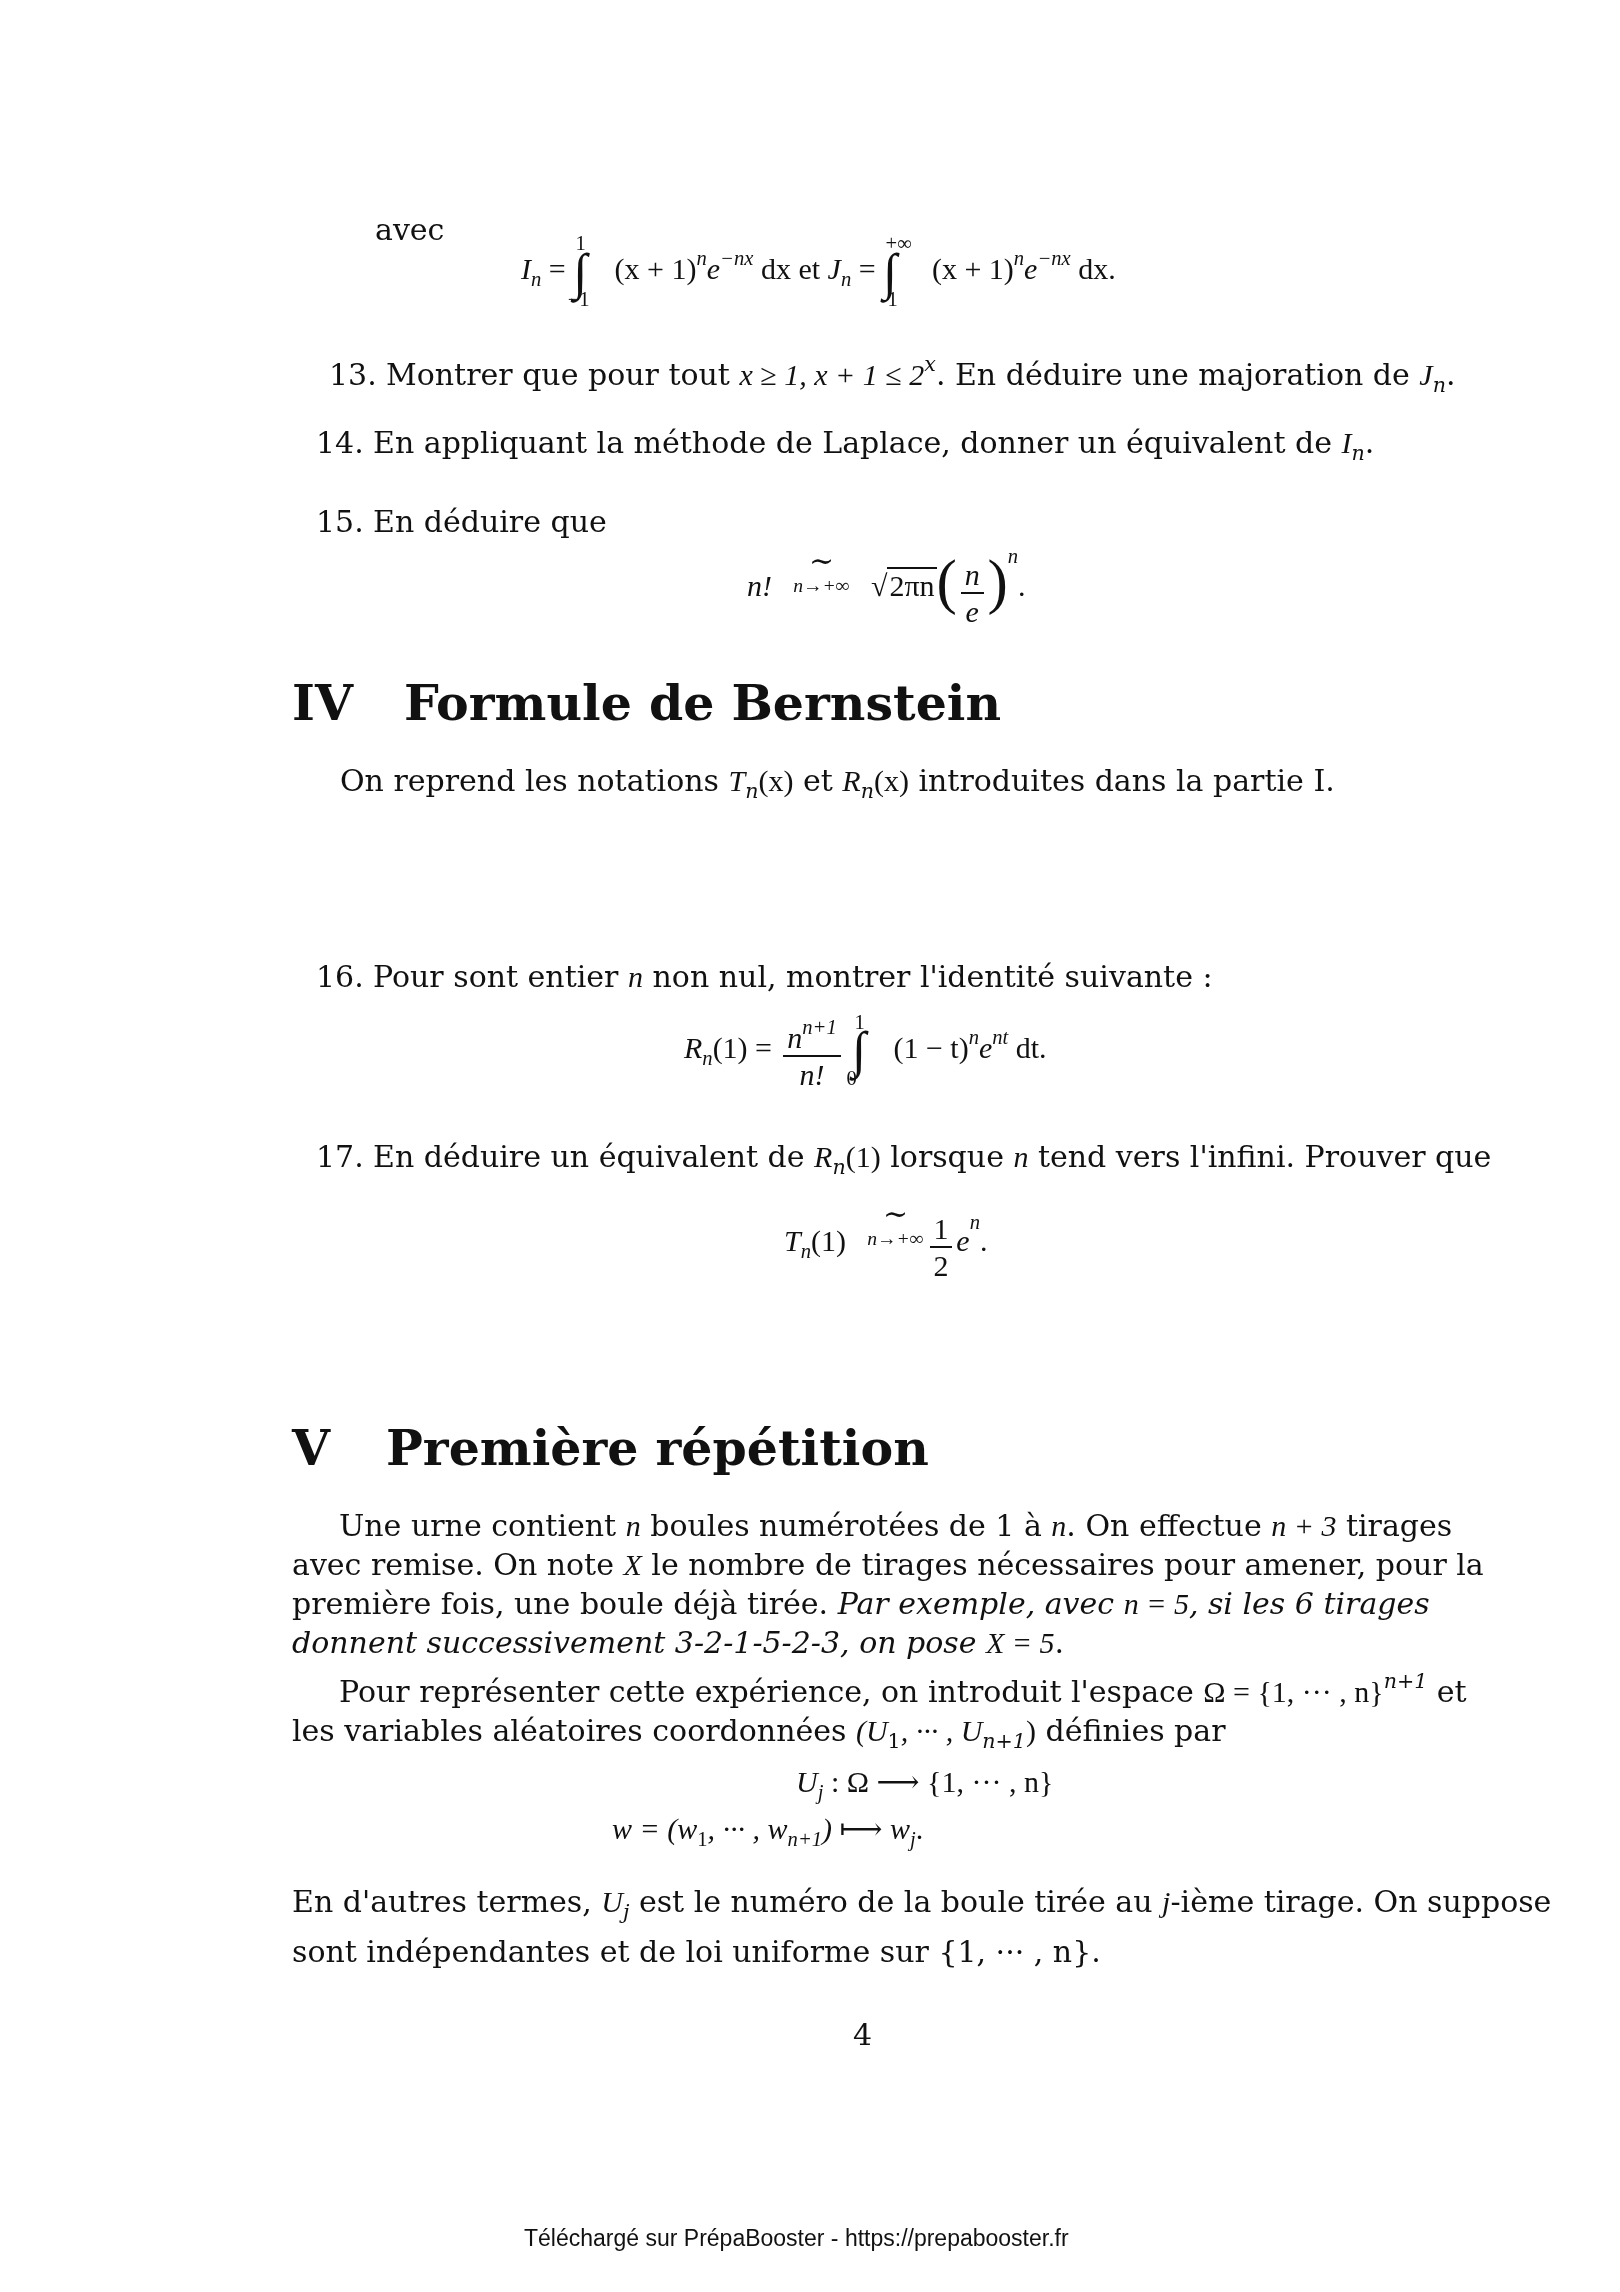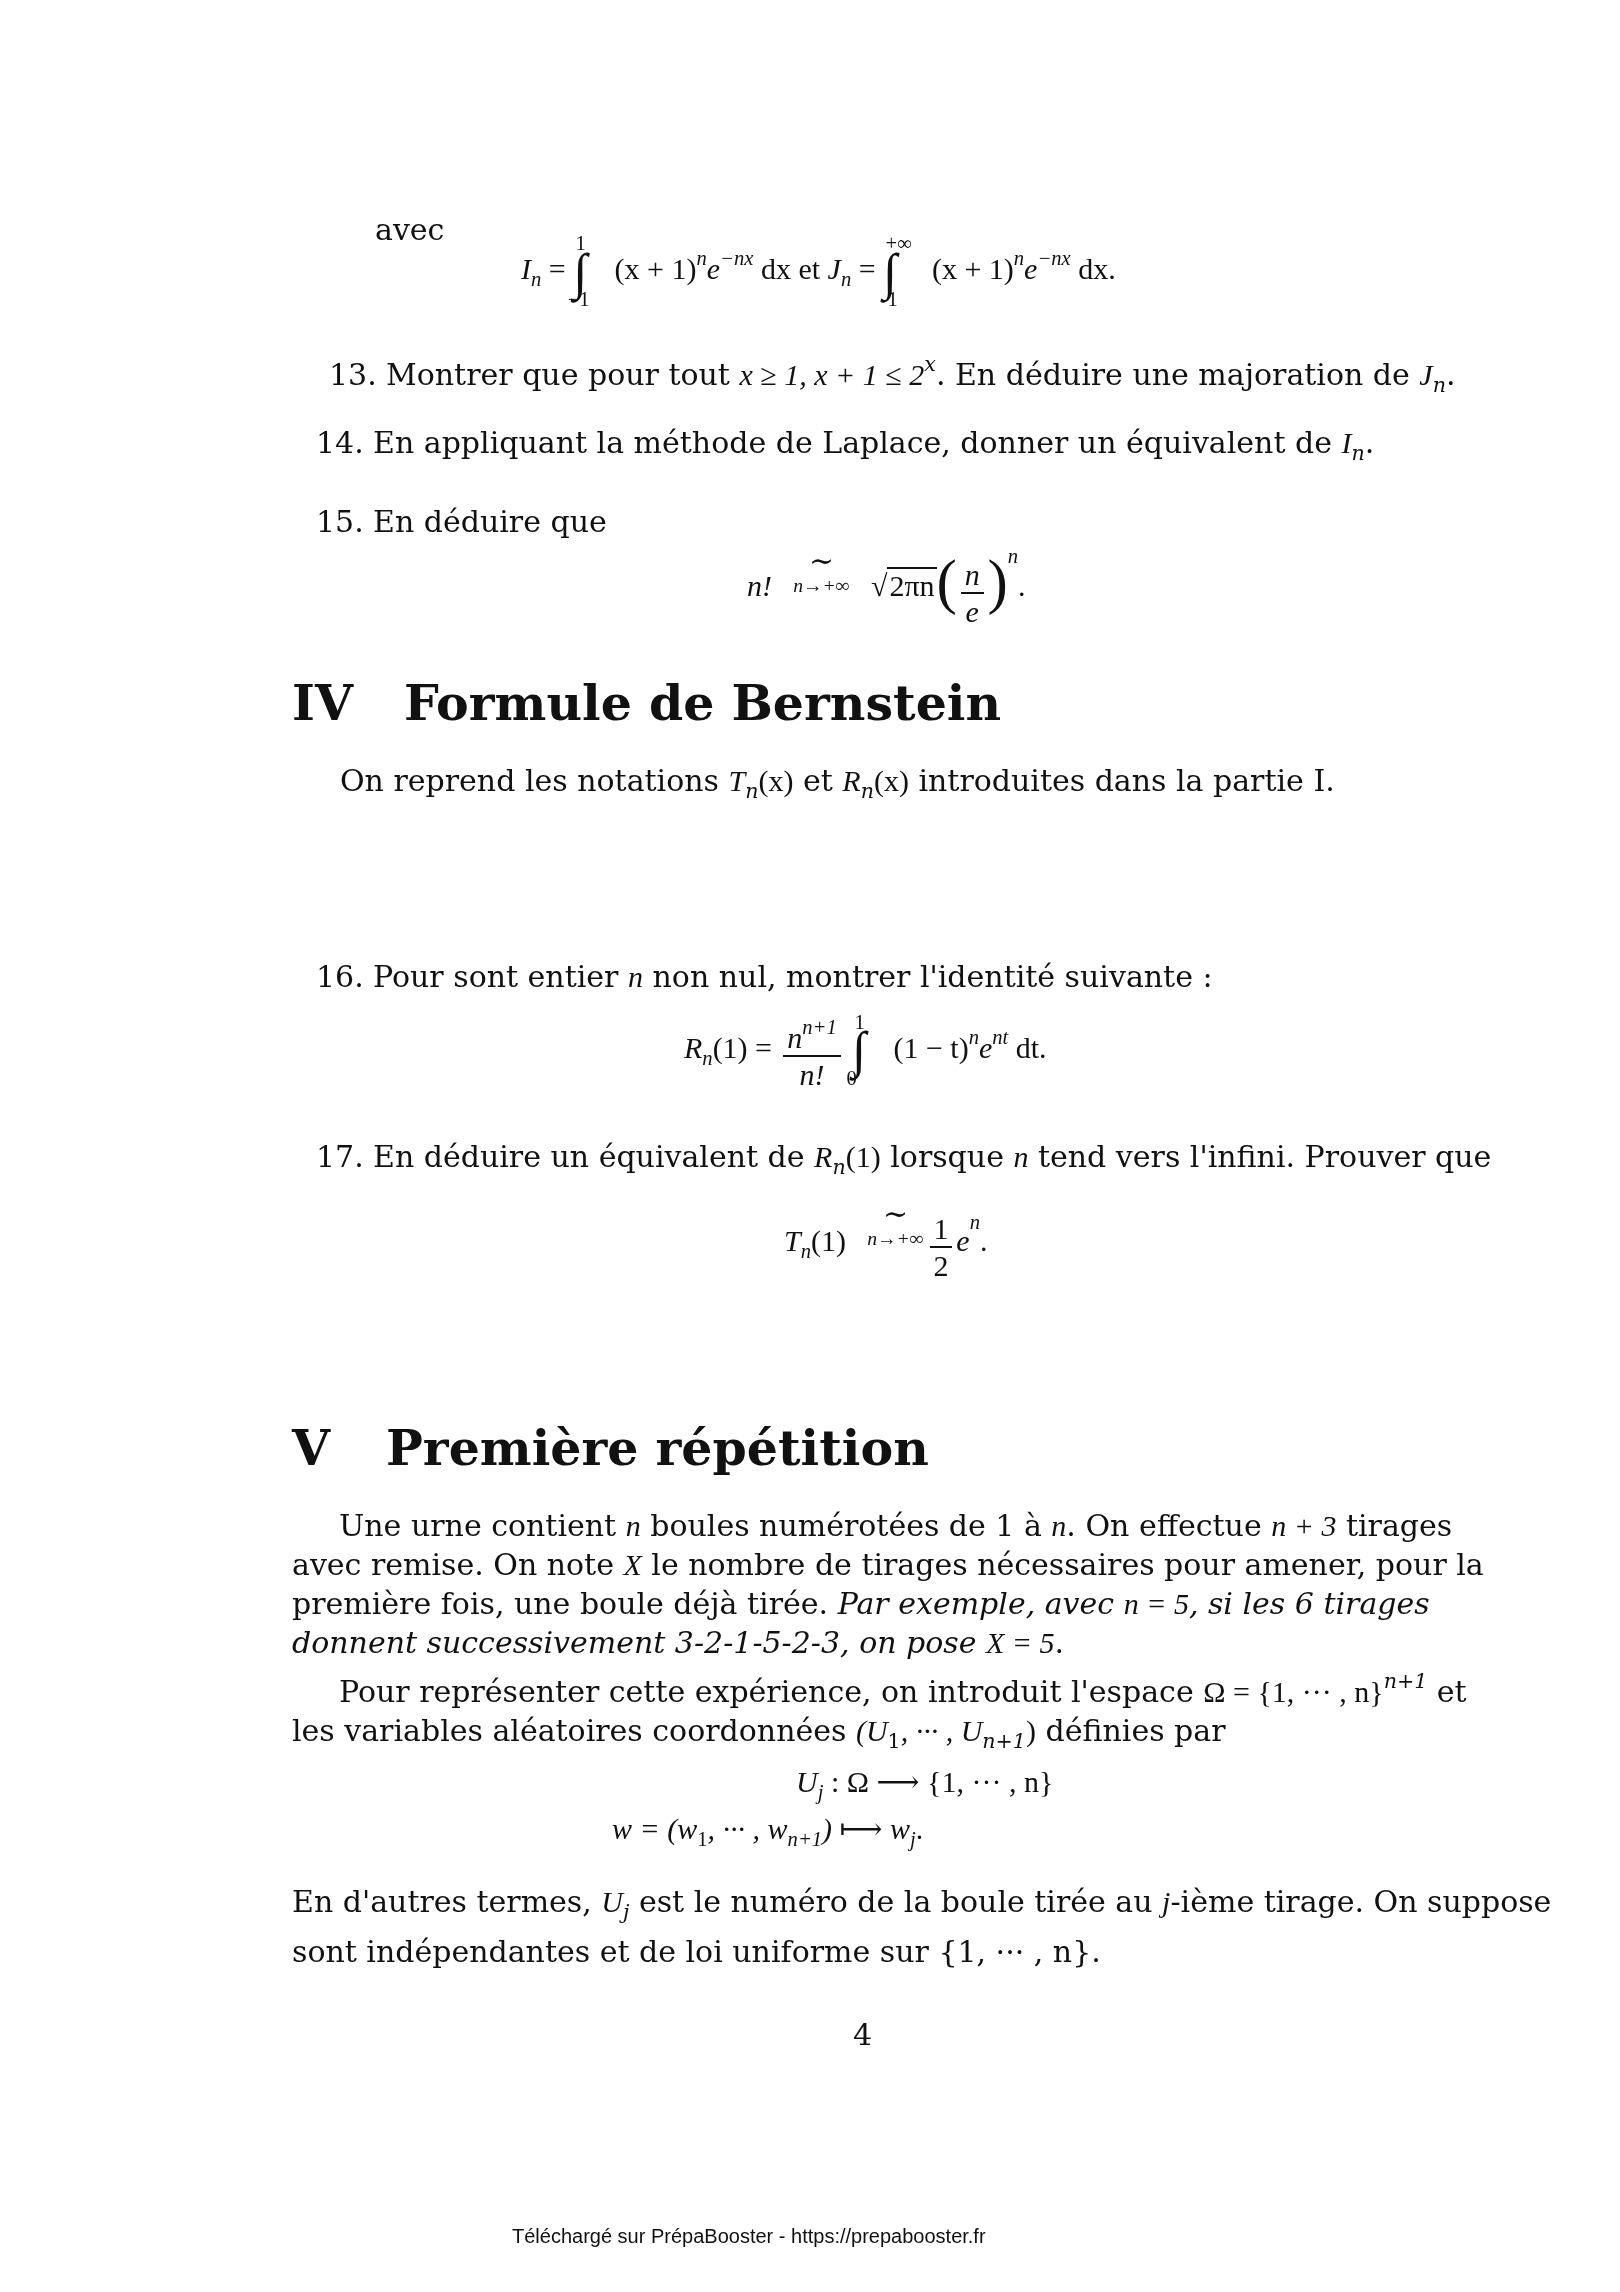--- a/index.html
+++ b/index.html
@@ -21,21 +21,21 @@
   .frac .bot { display: block; line-height: 35px; }
   .integral { font-size: 51px; display: inline-block; vertical-align: middle; position: relative; line-height: 51px; margin-right: 2px; }
   .limits { display: inline-block; vertical-align: middle; position: relative; width: 39px; height: 78px; margin-left: -13.7px; }
   .limits .up { position: absolute; top: 0; left: 0; font-size: 20.6px; line-height: 21.6px; }
   .limits .lo { position: absolute; bottom: 0; left: -7.8px; font-size: 20.6px; line-height: 21.6px; }
   .equiv { display: inline-block; text-align: center; vertical-align: top; margin: 0 13.7px; }
   .equiv .sym { display: block; line-height: 31px; font-size: 30px; }
   .equiv .below { display: block; font-size: 19.6px; line-height: 19.6px; font-style: italic; }
   .sqrt { border-top: 2px solid #111; padding: 0 2px; }
   .paren { font-size: 61px; vertical-align: middle; font-weight: 100; }
-  .footer { font-family: "Liberation Sans", "DejaVu Sans", sans-serif; font-size: 20px; }
+  .footer { font-family: "Liberation Sans", "DejaVu Sans", sans-serif; font-size: 23px; margin-left: 12px; }
 </style>
 </head>
 <body>
 
 <div class="abs txt" style="left:375px; top:210px;">avec</div>
 <div class="abs txt math" style="left:521px; top:233px;">
   <i>I</i><span class="sub it">n</span>
   =
   <span class="integral">∫</span><span class="limits"><span class="up">1</span><span class="lo">−1</span></span><span>(x + 1)</span><span class="sup it">n</span><i>e</i><span class="sup it">−nx</span>
   <span>dx</span>

